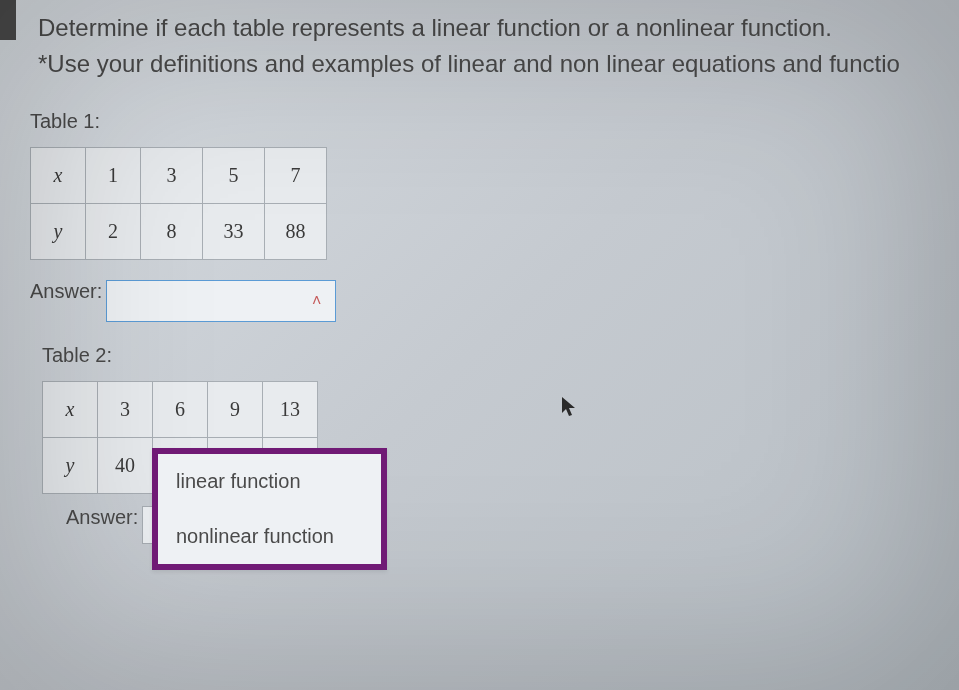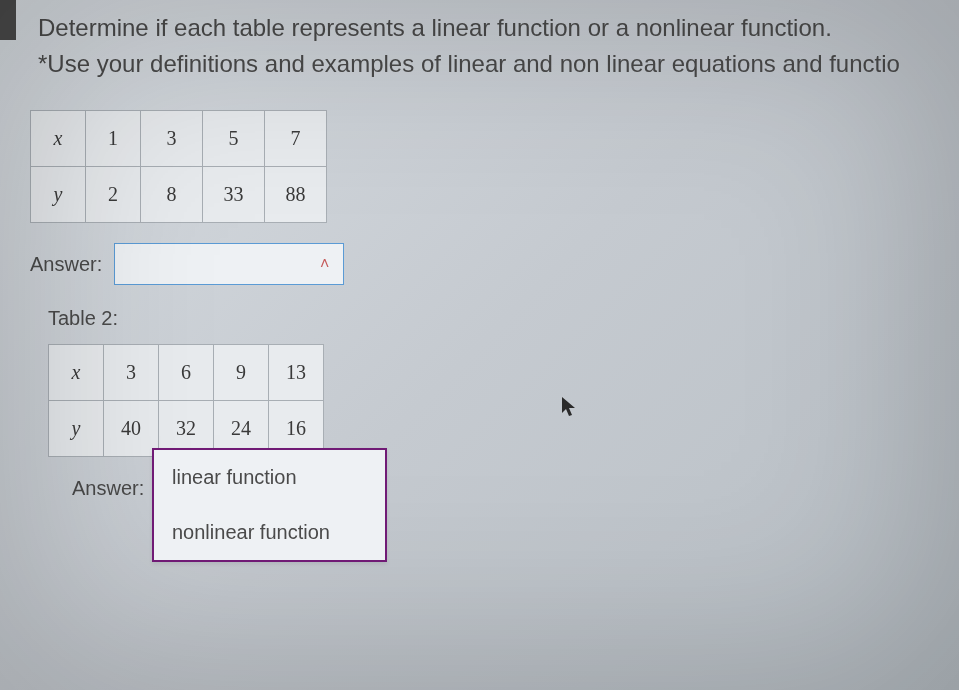--- a/index.html
+++ b/index.html
@@ -35,21 +35,21 @@
     .section-label {
       font-size: 20px;
       color: #4a4a4a;
       margin-bottom: 14px;
     }
     .table1-wrap {
       margin-bottom: 22px;
     }
     .table2-wrap {
       margin-top: 0;
-      margin-left: 18px;
+      margin-left: 12px;
     }
     table.data-table {
       border-collapse: collapse;
       background: #e8ebee;
     }
     table.data-table td {
       border: 1px solid #a8aeb4;
       text-align: center;
       font-family: 'Times New Roman', serif;
       font-size: 20px;
@@ -58,23 +58,22 @@
     }
     .t1 td { width: 55px; }
     .t1 td:nth-child(3), .t1 td:nth-child(4), .t1 td:nth-child(5) { width: 62px; }
     .t2 td { width: 55px; }
     .t2 td:nth-child(3), .t2 td:nth-child(4), .t2 td:nth-child(5) { width: 55px; }
     .var-cell {
       font-style: italic;
     }
     .answer-row {
       display: flex;
-      align-items: center;
       margin-top: 20px;
-      gap: 8px;
+      gap: 0;
     }
     .answer-label {
       font-size: 20px;
       color: #4a4a4a;
       margin-right: 4px;
     }
     .dropdown-box {
       border: 1px solid #5b9bd5;
       background: #eef1f4;
       width: 230px;
@@ -101,21 +100,21 @@
     }
     .caret-down {
       color: #c55a5a;
       font-size: 16px;
     }
     .dropdown-options {
       position: absolute;
       left: 152px;
       top: 448px;
       background: #eef1f4;
-      border: 2px solid #701a75;
+      border: 6px solid #701a75;
       width: 235px;
       box-shadow: 0 2px 4px rgba(0,0,0,0.08);
       z-index: 10;
     }
     .dropdown-option {
       padding: 16px 18px;
       font-size: 20px;
       color: #4a4a4a;
       cursor: pointer;
     }
@@ -144,20 +143,21 @@
 <body>
 
 <div class="dark-tab"></div>
 
 <div class="question-text">
   <span>Determine if each table represents a linear function or a nonlinear function.</span><br>
   <span>*Use your definitions and examples of linear and non linear equations and functio</span>
 </div>
 
 <div class="table1-wrap">
+  <div class="section-label">Table 1:</div>
   <table class="data-table t1">
     <tbody>
         <tr>
       <td class="var-cell">x</td>
       <td>1</td>
       <td>3</td>
       <td>5</td>
       <td>7</td>
     </tr>
     <tr>

